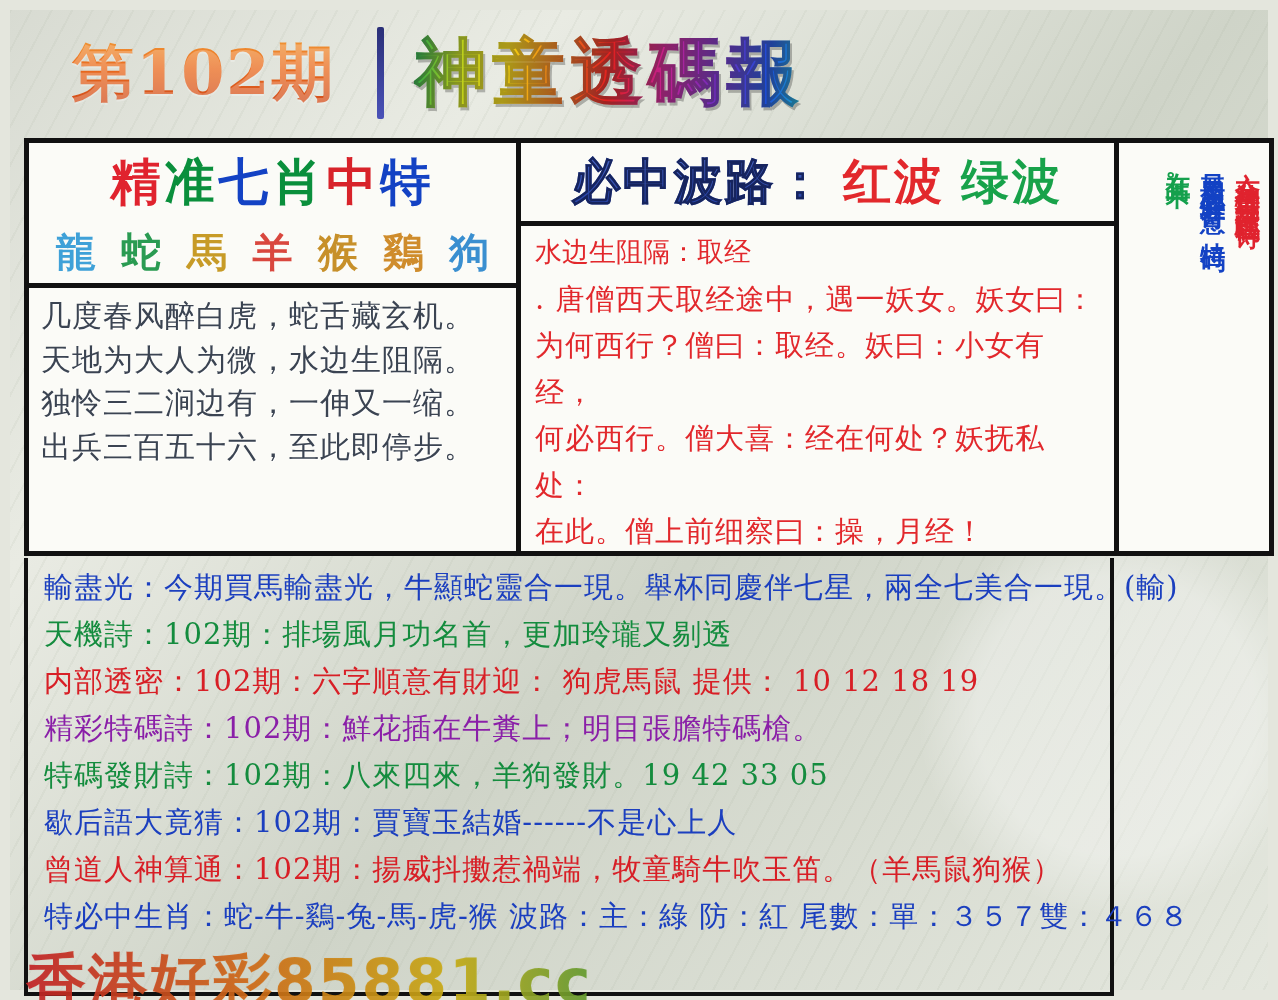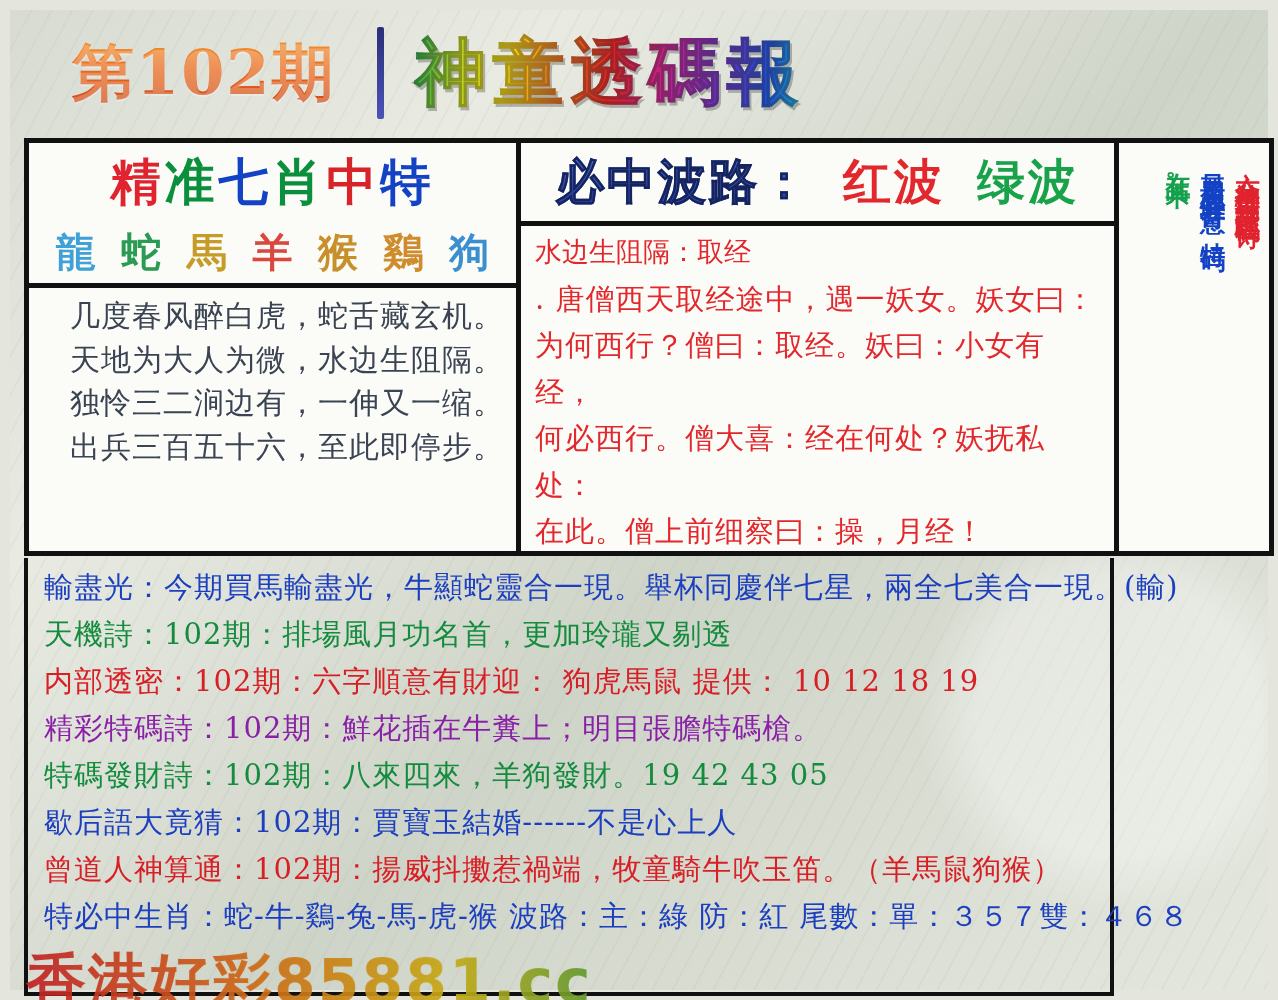--- a/index.html
+++ b/index.html
@@ -86,27 +86,26 @@
   .zodiac span:nth-child(3){color:#c79b27;}
   .zodiac span:nth-child(4){color:#d9473e;}
   .zodiac span:nth-child(5){color:#c7902a;}
   .zodiac span:nth-child(6){color:#cf8c2c;}
   .zodiac span:nth-child(7){color:#3a8fd0;}
   .poem{padding:6px 12px 0 12px;}
   .poem div{
     font-family:"DejaVu Serif","Liberation Serif",serif;
     font-size:30px;letter-spacing:1px;color:#3b4452;line-height:1.45;
     text-shadow:1px 1px 0 rgba(255,255,255,.8);
-    text-align:right;
   }
 
   
   .mid-title{
     height:78px;display:flex;align-items:center;justify-content:center;
-    gap:32px;border-bottom:5px solid #111;
+    gap:16px;border-bottom:5px solid #111;
     font-family:"DejaVu Serif","Liberation Serif",serif;
     font-size:48px;font-weight:bold;letter-spacing:3px;
   }
   .mt-main{
     background:linear-gradient(180deg,#4f6cc8,#1f3a9e);
     -webkit-background-clip:text;background-clip:text;color:transparent;
     -webkit-text-stroke:1px #16245e;
   }
   .mt-red{color:#e2282c;}
   .mt-green{color:#18a24a;text-align:right;}
@@ -224,21 +223,21 @@
       <div class="vline vr3">只要用心解开诗意，特码</div>
       <div class="vline vr1">在其中。</div>
     </div>
   </div>
 
   <div class="bottom">
     <div class="brow r-blue">輸盡光：今期買馬輸盡光，牛顯蛇靈合一現。舉杯同慶伴七星，兩全七美合一現。(輸)</div>
     <div class="brow r-green">天機詩：102期：排場風月功名首，更加玲瓏又剔透</div>
     <div class="brow r-red">内部透密：102期：六字順意有財迎：  狗虎馬鼠 提供： 10  12  18  19</div>
     <div class="brow r-purple">精彩特碼詩：102期：鮮花插在牛糞上；明目張膽特碼槍。</div>
-    <div class="brow r-green">特碼發財詩：102期：八來四來，羊狗發財。19  42  43  05</div>
+    <div class="brow r-green">特碼發財詩：102期：八來四來，羊狗發財。19  42  33  05</div>
     <div class="brow r-blue">歇后語大竟猜：102期：賈寶玉結婚------不是心上人</div>
     <div class="brow r-red">曾道人神算通：102期：揚威抖擻惹禍端，牧童騎牛吹玉笛。（羊馬鼠狗猴）</div>
     <div class="brow r-dark last">
       <span>特必中生肖：蛇-牛-鷄-兔-馬-虎-猴  波路：主：綠 防：紅</span>
       <span>尾數：單：３５７雙：４６８</span>
     </div>
   </div>
 
   <div class="watermark">香港好彩85881.cc</div>
 

